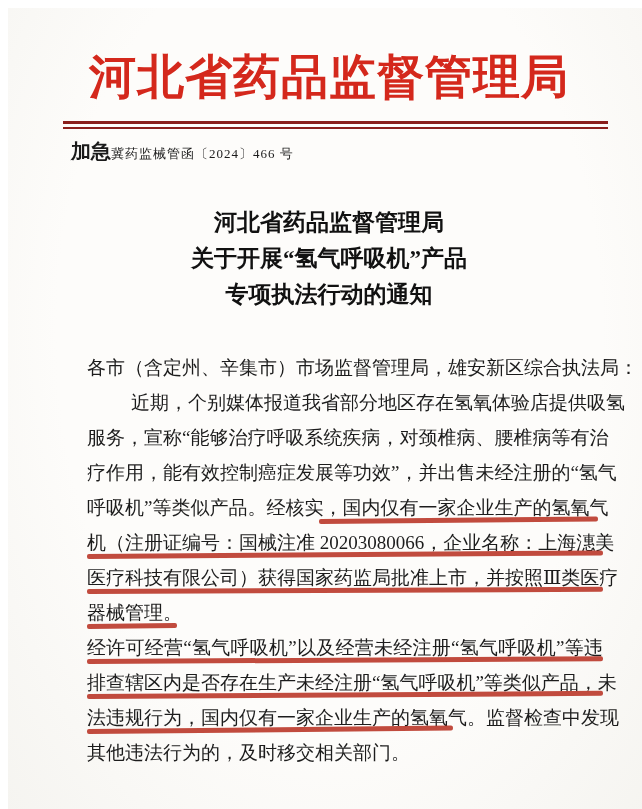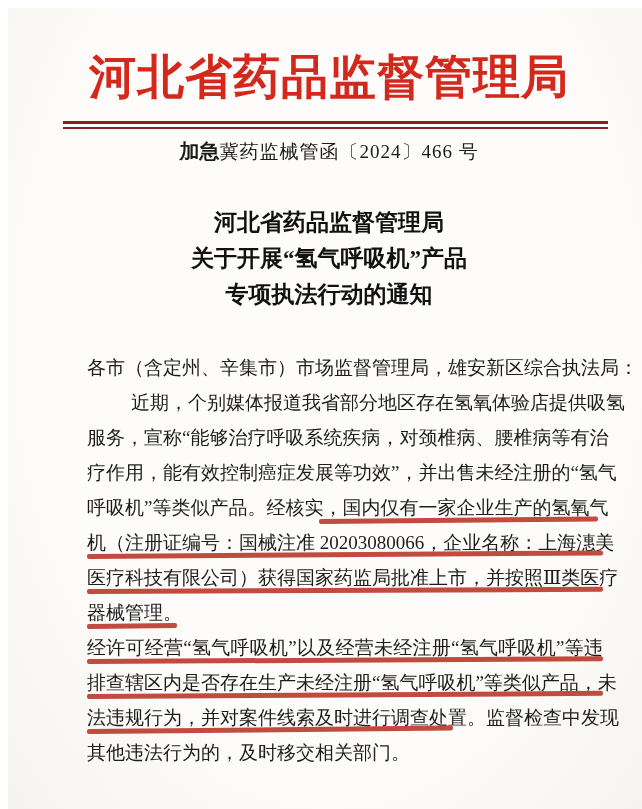--- a/index.html
+++ b/index.html
@@ -37,31 +37,31 @@
     height: 3px;
     border-top: 3px solid #8a1f1c;
     border-bottom: 2px solid #8a1f1c;
   }
   .meta-row {
     position: absolute;
     top: 130px;
     left: 63px;
     width: 516px;
     display: flex;
-    justify-content: center;
+    justify-content: flex-start;
     align-items: baseline;
   }
   .urgency-label {
     font-family: "Liberation Sans", "DejaVu Sans", sans-serif;
     font-weight: 700;
     font-size: 20px;
     color: #1b1b1b;
   }
   .doc-number {
-    font-size: 19px;
+    font-size: 13px;
     color: #1b1b1b;
     letter-spacing: 1px;
   }
   .notice-title {
     position: absolute;
     top: 197px;
     left: 0;
     width: 100%;
     text-align: center;
     font-weight: 700;
@@ -127,17 +127,17 @@
       <div class="line"><span>各市（含定州、辛集市）市场监督管理局，雄安新区综合执法局：</span></div>
       <div class="line indent"><span>近期，个别媒体报道我省部分地区存在氢氧体验店提供吸氢</span></div>
       <div class="line"><span>服务，宣称“能够治疗呼吸系统疾病，对颈椎病、腰椎病等有治</span></div>
       <div class="line"><span>疗作用，能有效控制癌症发展等功效”，并出售未经注册的“氢气</span></div>
       <div class="line"><span>呼吸机”等类似产品。经核实，国内仅有一家企业生产的氢氧气</span><div class="red-ul" style="left: 45%; width: 54%; transform: rotate(-0.5deg); background: rgb(188, 60, 46);"></div></div>
       <div class="line"><span>机（注册证编号：国械注准 20203080066，企业名称：上海潓美</span><div class="red-ul" style="left: 0%; width: 100%; transform: rotate(-0.4deg); background: rgb(188, 60, 46);"></div></div>
       <div class="line"><span>医疗科技有限公司）获得国家药监局批准上市，并按照Ⅲ类医疗</span><div class="red-ul" style="left: 0%; width: 100%; transform: rotate(-0.25deg); background: rgb(188, 60, 46);"></div></div>
       <div class="line last"><span>器械管理。</span><div class="red-ul" style="left: 0%; width: 17.5%; transform: rotate(-0.6deg); background: rgb(188, 60, 46);"></div></div>
       <div class="line"><span>经许可经营“氢气呼吸机”以及经营未经注册“氢气呼吸机”等违</span><div class="red-ul" style="left: 0%; width: 100%; transform: rotate(-0.3deg); background: rgb(188, 60, 46);"></div></div>
       <div class="line"><span>排查辖区内是否存在生产未经注册“氢气呼吸机”等类似产品，未</span><div class="red-ul" style="left: 0%; width: 100%; transform: rotate(-0.35deg); background: rgb(188, 60, 46);"></div></div>
-      <div class="line"><span>法违规行为，并对案件线索及时进行调查处置。监督检查中发现</span><div class="red-ul" style="left: 0%; width: 71%; transform: rotate(-0.55deg); background: rgb(188, 60, 46);"></div></div>
+      <div class="line"><span>法违规行为，国内仅有一家企业生产的氢氧气。监督检查中发现</span><div class="red-ul" style="left: 0%; width: 71%; transform: rotate(-0.55deg); background: rgb(188, 60, 46);"></div></div>
       <div class="line last"><span>其他违法行为的，及时移交相关部门。</span></div>
     </div>
 
 </div>
 
 </body></html>

